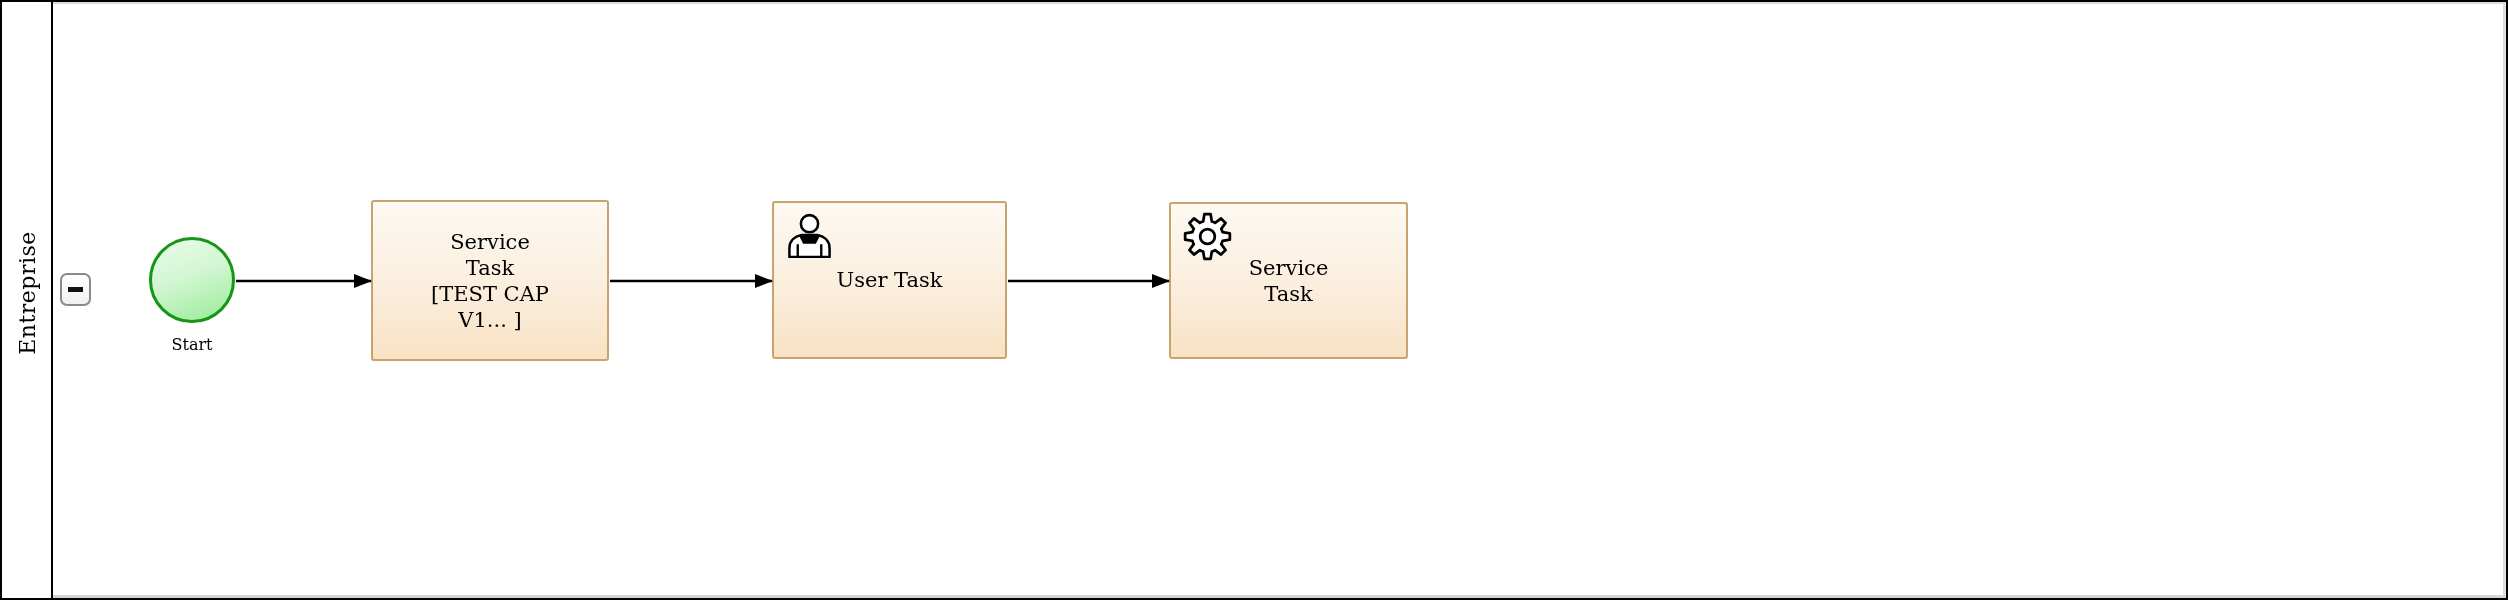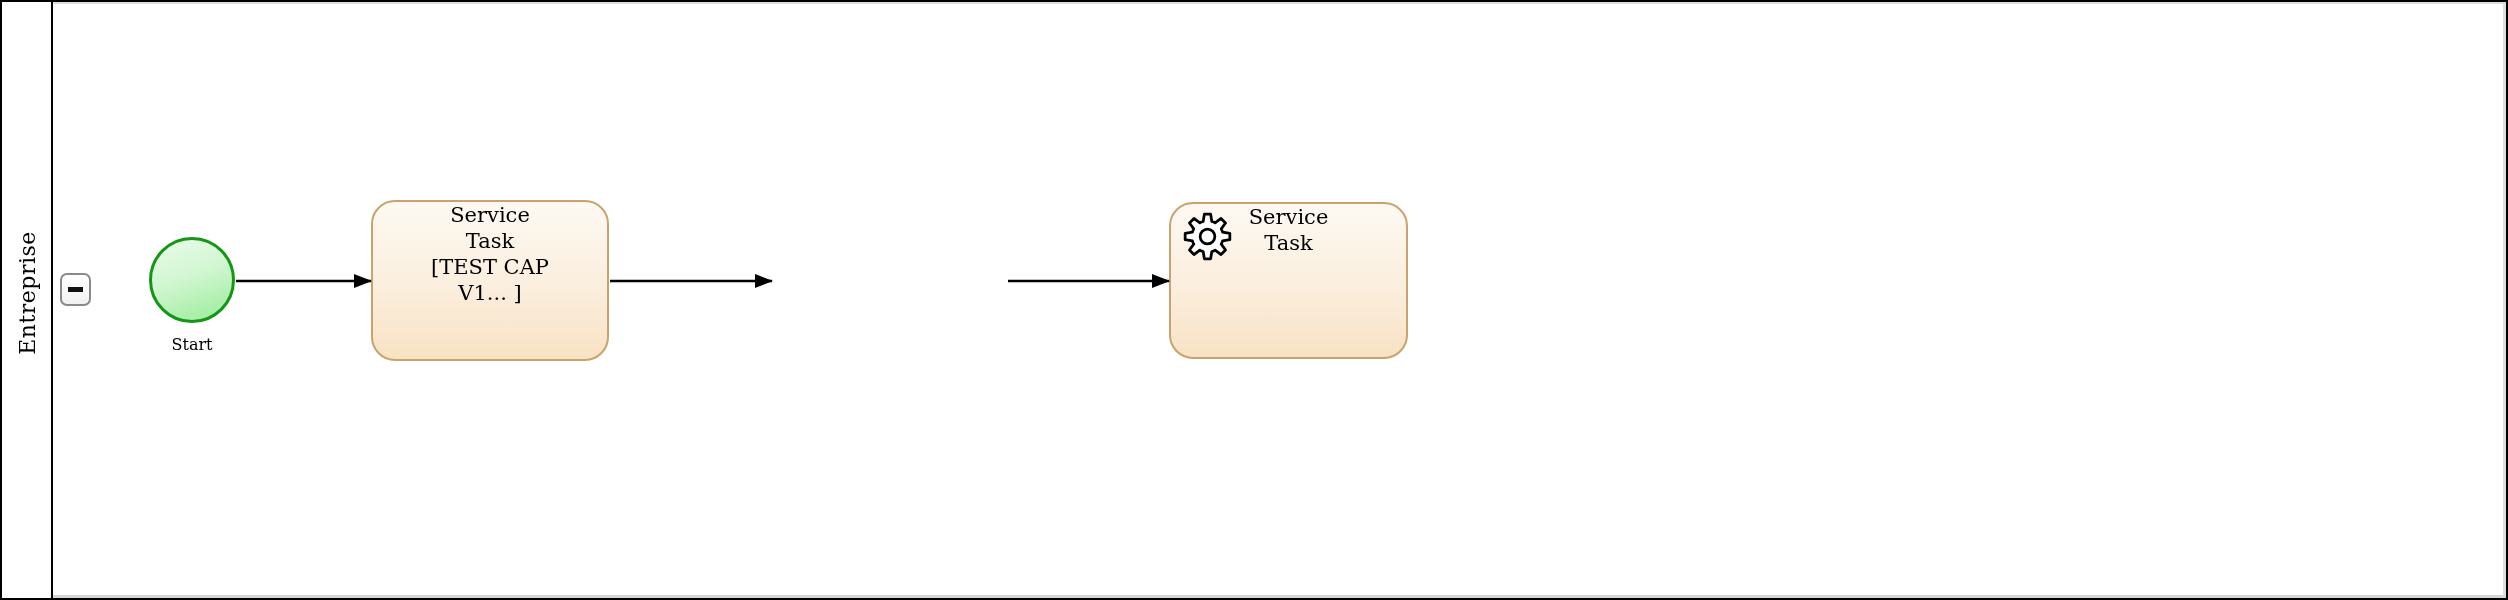--- a/index.html
+++ b/index.html
@@ -59,24 +59,24 @@
   }
   .start-label {
     position: absolute; left: 192px; top: 335px;
     transform: translateX(-50%);
     font-size: 16px;
   }
   .task {
     position: absolute;
     box-sizing: border-box;
     border: 2px solid #c8a36e;
-    border-radius: 24px;
+    border-radius: 3px;
     background: linear-gradient(180deg, #fdf9f2 0%, #fbeedd 55%, #f8e2c4 100%);
     display: flex; flex-direction: column;
-    align-items: center; 
+    align-items: center; justify-content: center;
   }
   .task-1 { left: 371px; top: 200px; width: 238px; height: 161px; }
   .task-2 { left: 772px; top: 201px; width: 235px; height: 158px; }
   .task-3 { left: 1169px; top: 202px; width: 239px; height: 157px; }
   .task-text { text-align: center; }
   .task-text span {
     display: block;
     font-size: 21px;
     line-height: 26px;
     white-space: nowrap;
@@ -118,20 +118,31 @@
 
   <div class="task task-1">
     <div class="task-text">
       <span>Service</span>
       <span>Task</span>
       <span>[TEST CAP</span>
       <span>V1... ]</span>
     </div>
   </div>
 
+  <div class="task task-2">
+    <svg class="task-icon" width="47" height="47" viewBox="0 0 48 48">
+      <path d="M3.5 47 V38 C3.5 29.5 10 25.5 16 24.5 L32 24.5 C38 25.5 44.5 29.5 44.5 38 V47 Z" fill="#fff" stroke="#000" stroke-width="2.6" stroke-linejoin="round"></path>
+      <path d="M13 24.5 L35 24.5 L30.5 33.5 L17.5 33.5 Z" fill="#000"></path>
+      <path d="M12 47 V34 M36 47 V34" fill="none" stroke="#000" stroke-width="2.4"></path>
+      <circle cx="24" cy="13" r="8.8" fill="#fff" stroke="#000" stroke-width="2.6"></circle>
+    </svg>
+    <div class="task-text">
+      <span>User Task</span>
+    </div>
+  </div>
 
   <div class="task task-3">
     <svg class="task-icon" width="49" height="49" viewBox="0 0 50 50">
       <path d="M40.4 20.6 L47.8 21.8 L47.8 28.2 L40.4 29.4
                A16 16 0 0 1 39.0 32.8 L43.4 38.8 L38.8 43.4 L32.8 39.0
                A16 16 0 0 1 29.4 40.4 L28.2 47.8 L21.8 47.8 L20.6 40.4
                A16 16 0 0 1 17.2 39.0 L11.2 43.4 L6.6 38.8 L11.0 32.8
                A16 16 0 0 1 9.6 29.4 L2.2 28.2 L2.2 21.8 L9.6 20.6
                A16 16 0 0 1 11.0 17.2 L6.6 11.2 L11.2 6.6 L17.2 11.0
                A16 16 0 0 1 20.6 9.6 L21.8 2.2 L28.2 2.2 L29.4 9.6

